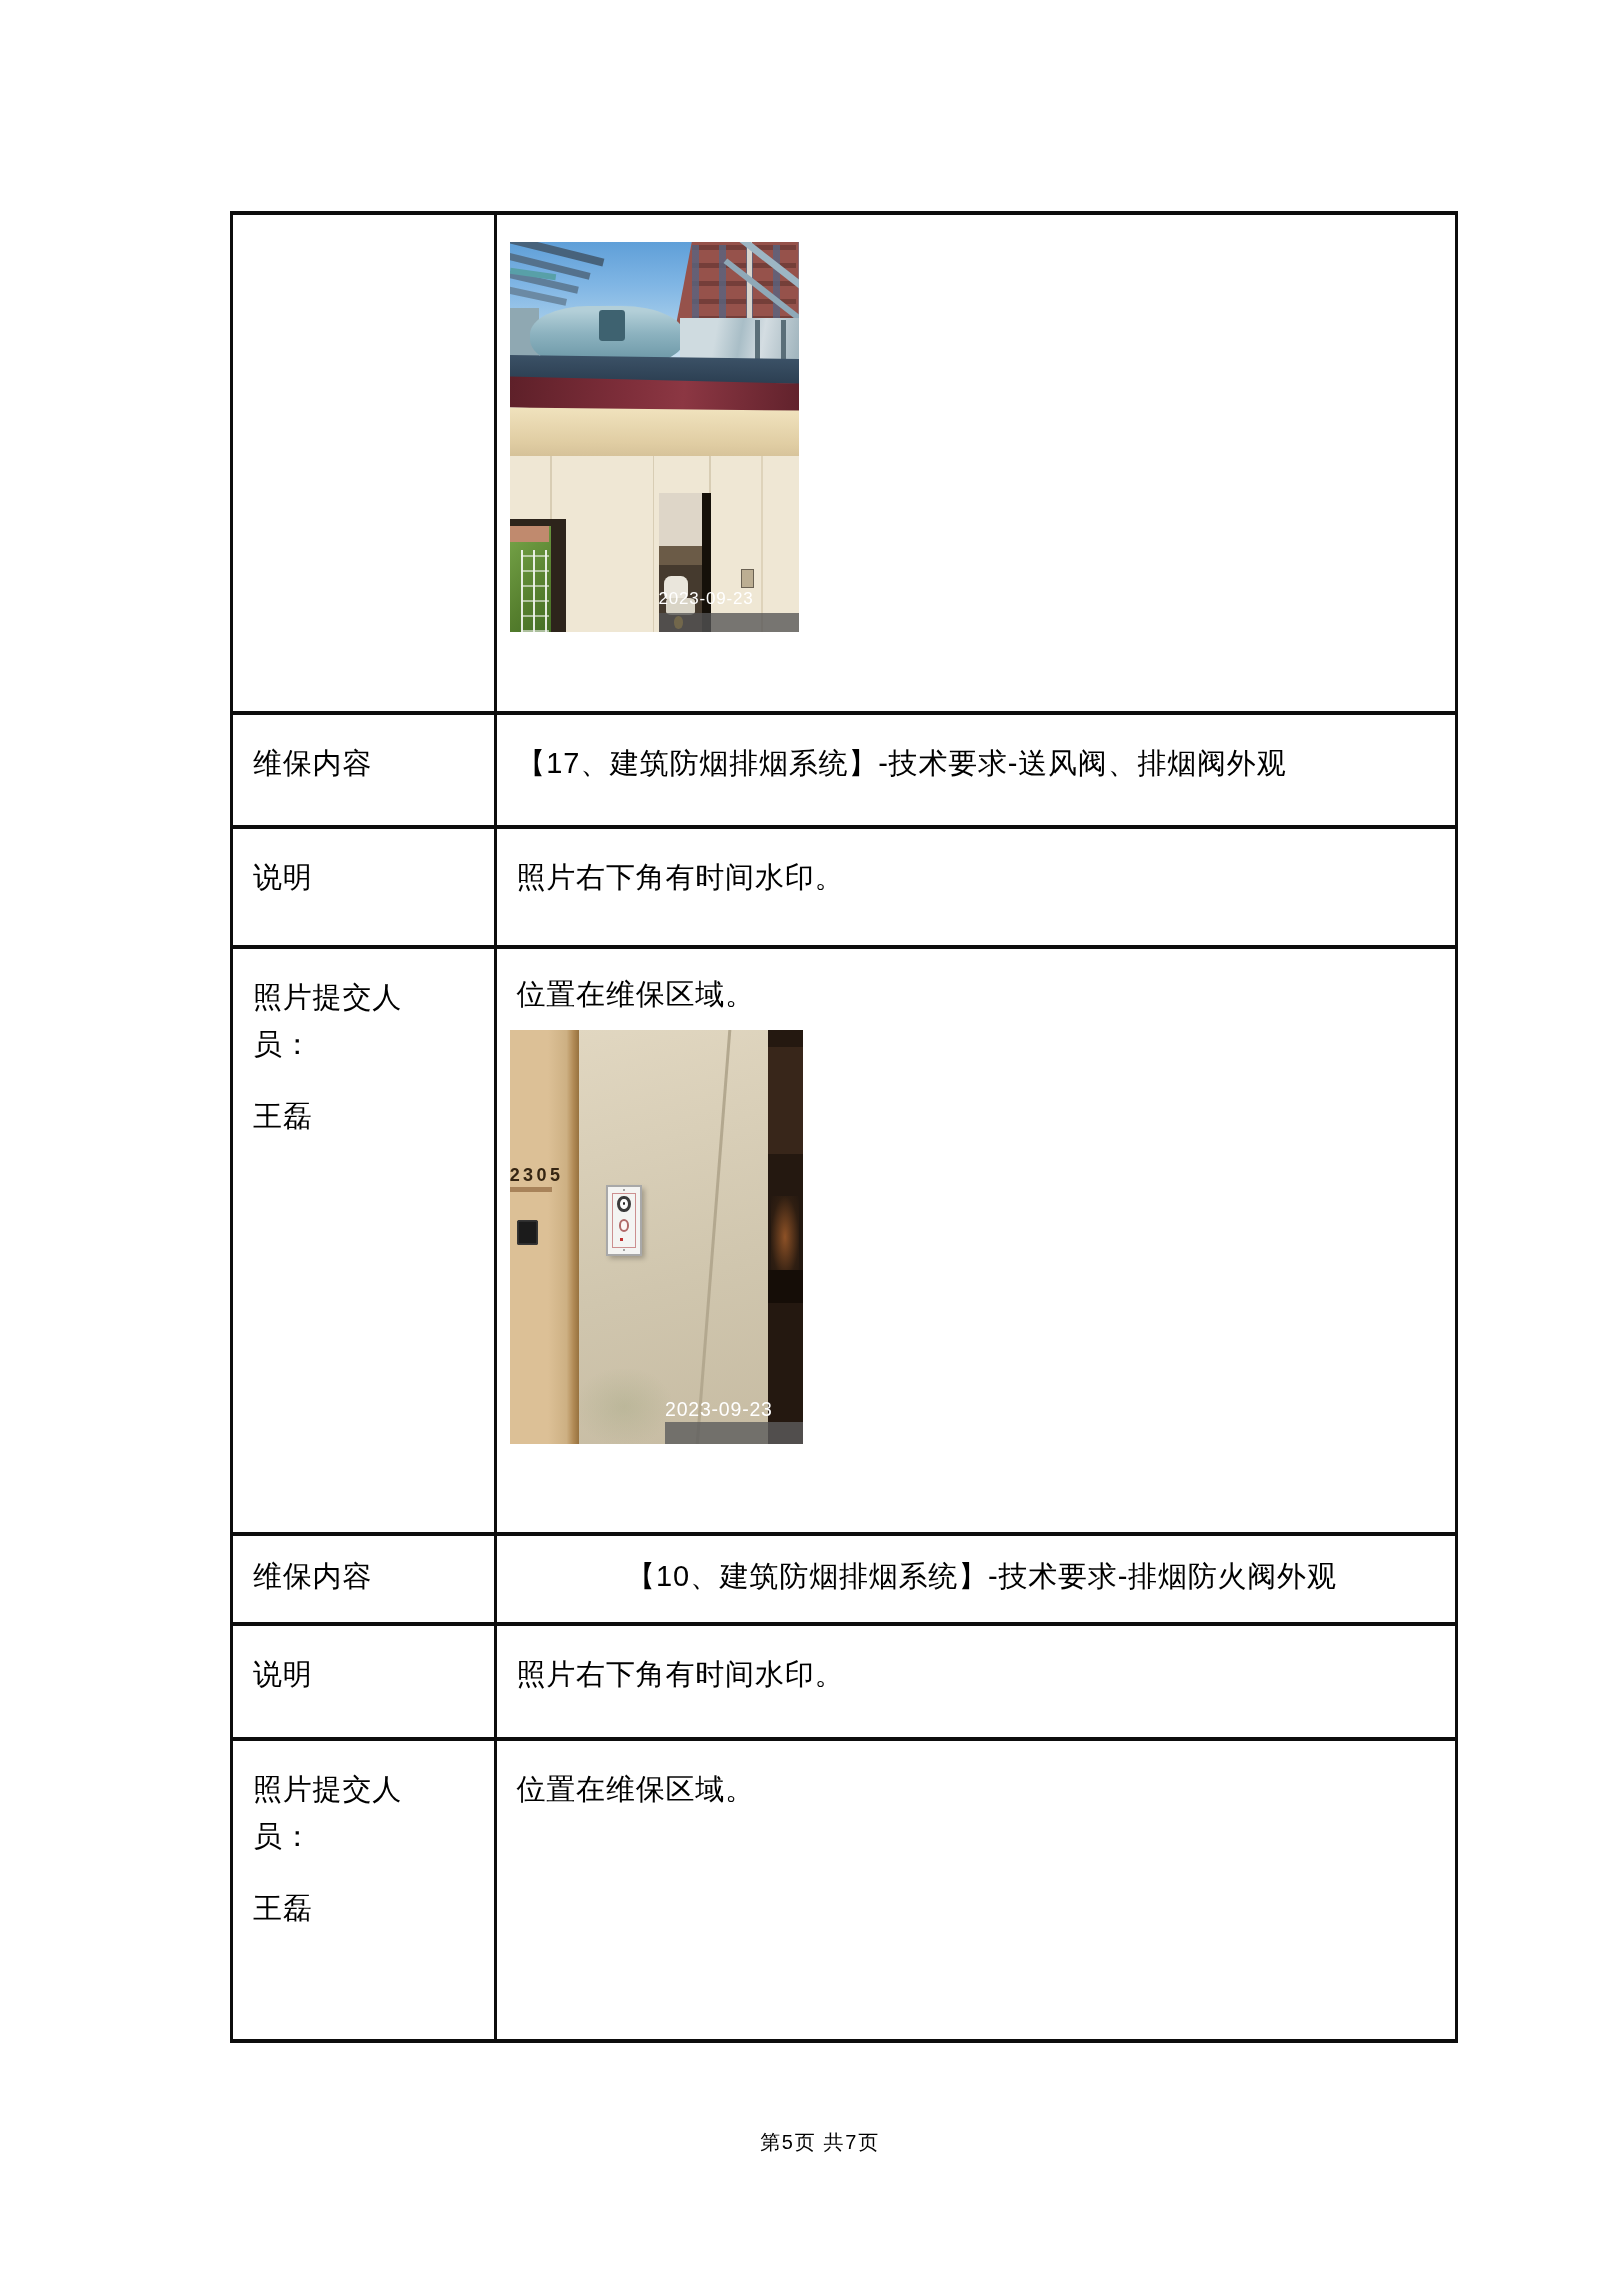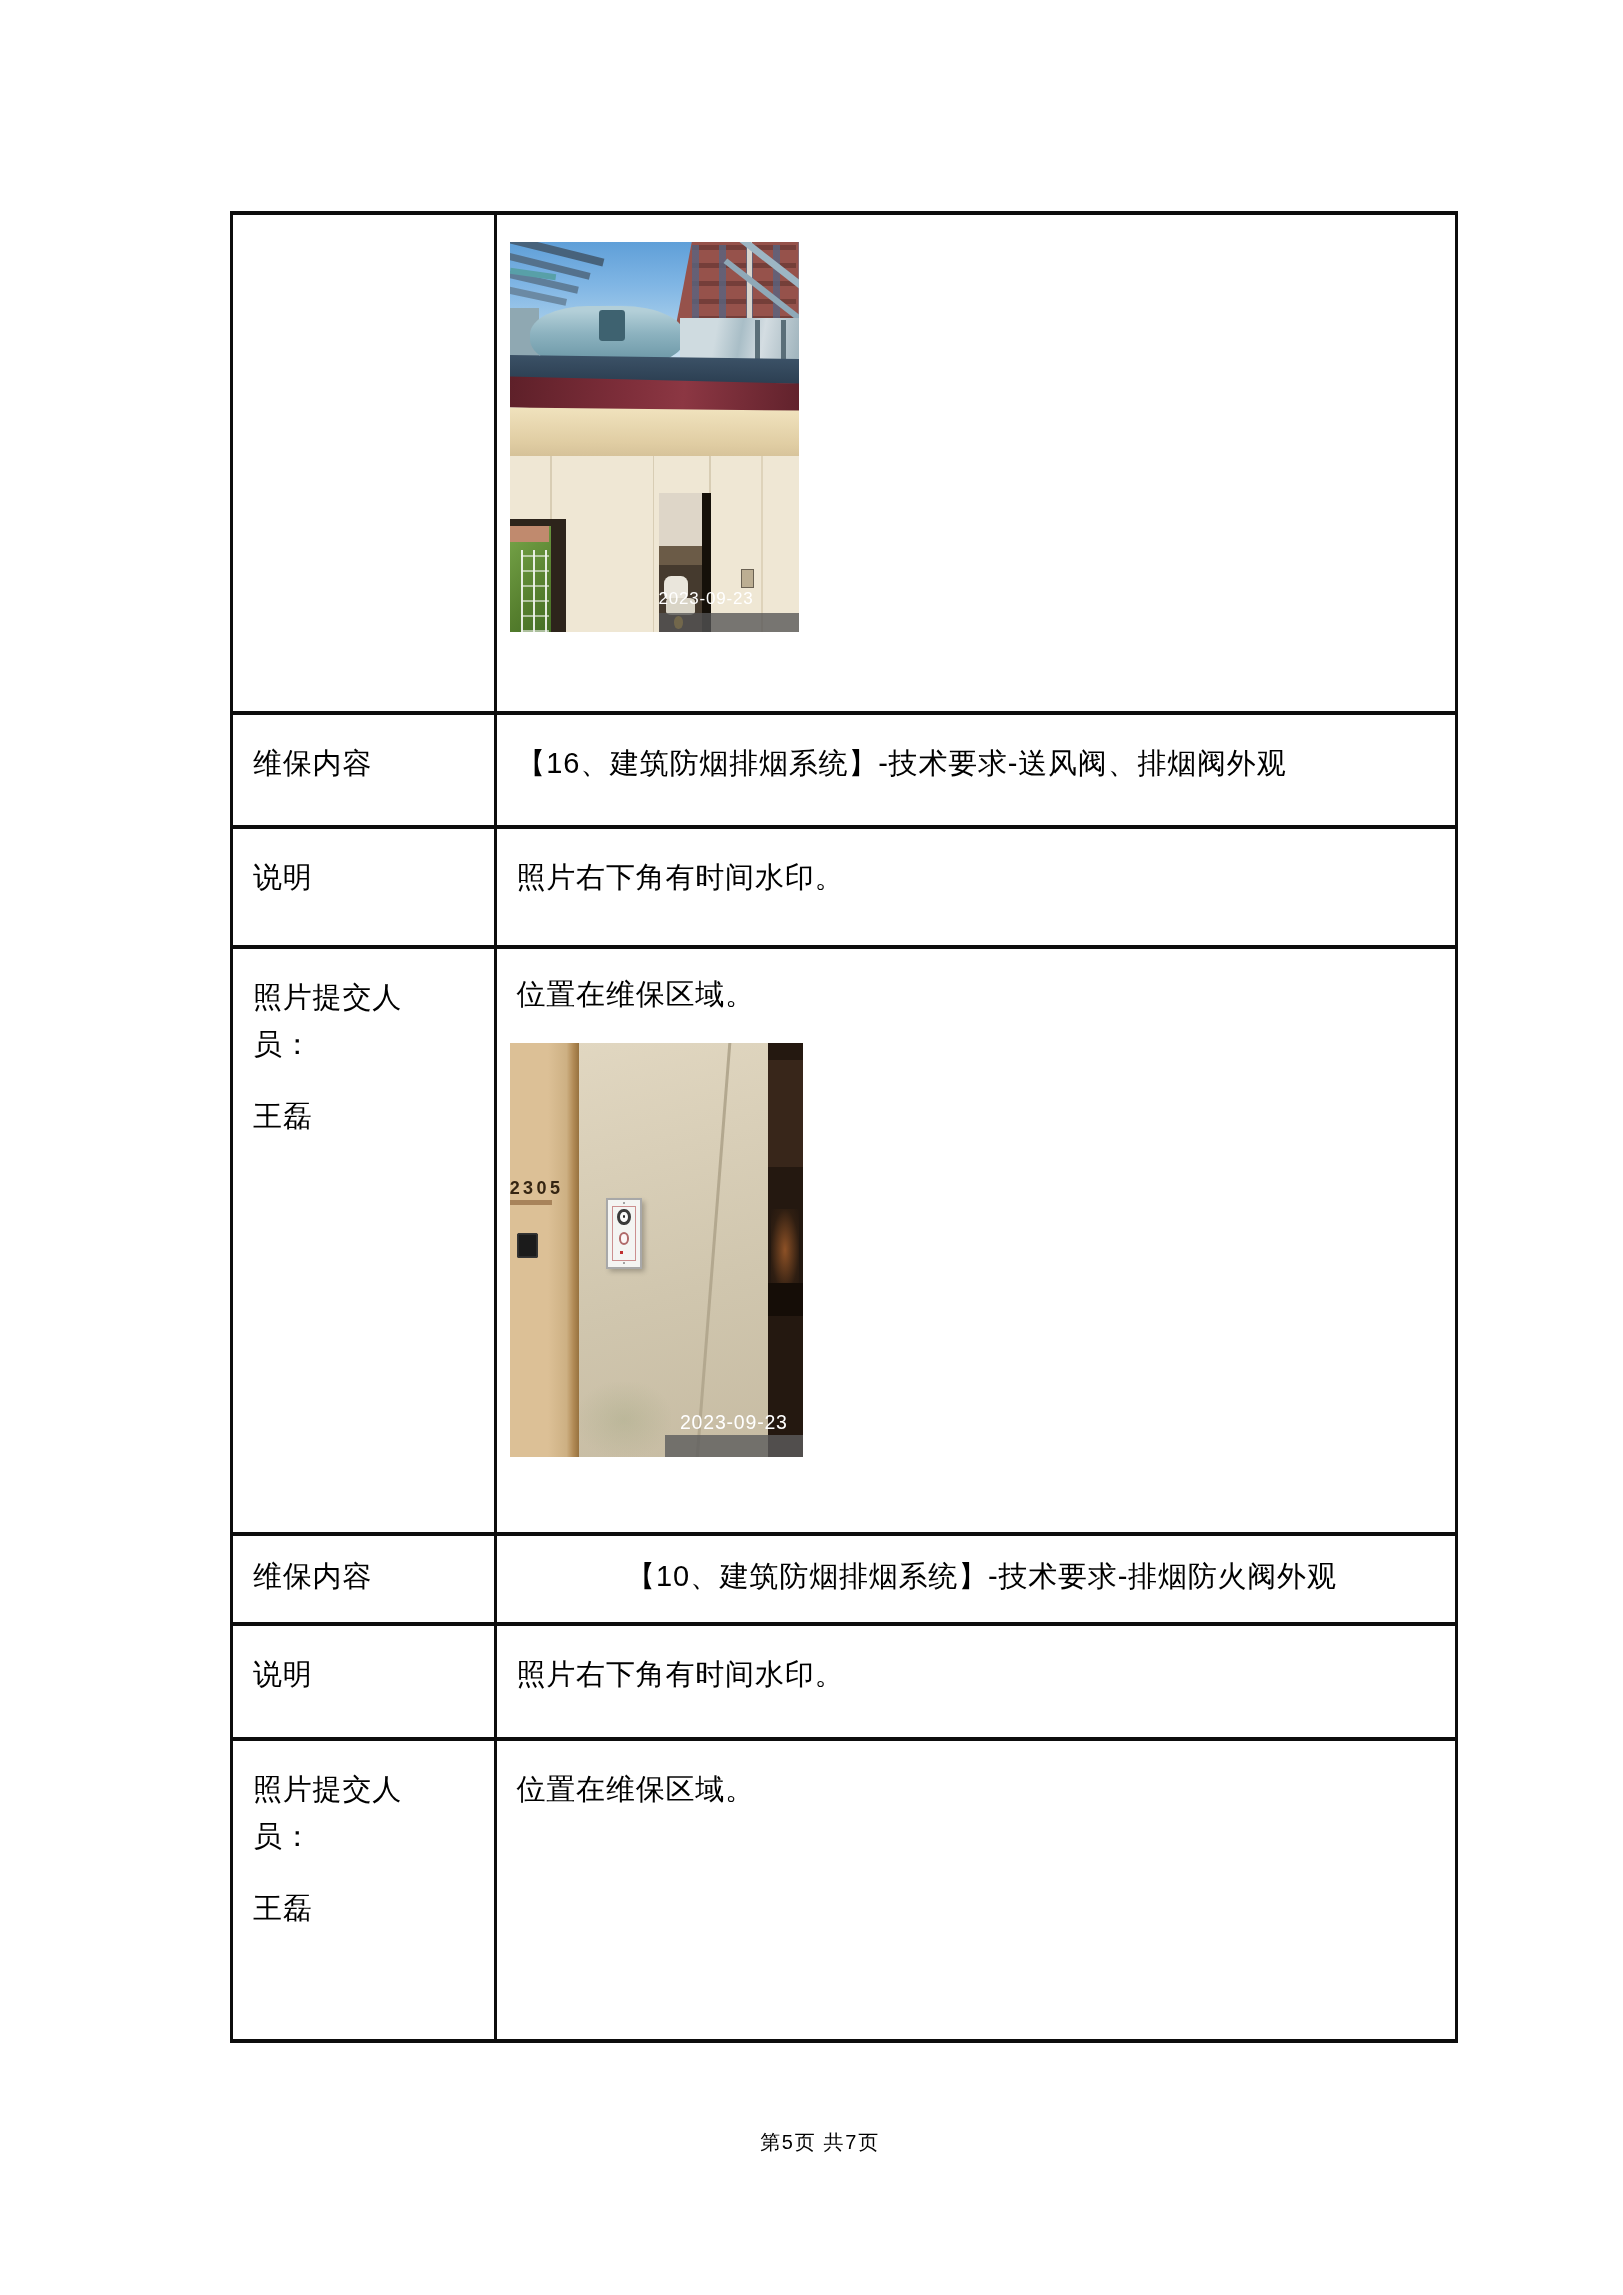--- a/index.html
+++ b/index.html
@@ -18,21 +18,21 @@
     vertical-align:top;padding:25px 8.5px 0 20px;
     font-size:29px;line-height:47px;letter-spacing:0.8px;
     overflow:hidden;
   }
   .col-label{width:232px;}
   .col-value{width:930px;}
   .cell-photo-only{padding-top:15px;}
   .name-para{margin-top:25px;}
   .photo{position:relative;overflow:hidden;margin-left:-6.8px;}
   .photo1{width:289px;height:390px;margin-top:1.7px;}
-  .photo2{width:293px;height:414px;margin-top:25px;text-align:center;}
+  .photo2{width:293px;height:414px;margin-top:12px;}
   .layer{position:absolute;}
   
   .p1-sky{left:0;top:0;width:100%;height:36%;
     background:linear-gradient(180deg,#5f9fd8 0%,#7fb5e4 30%,#a9cfeb 62%,#d9e9f4 92%);}
   .p1-cloud{left:14%;top:16%;width:46%;height:16%;
     background:radial-gradient(ellipse at center,rgba(255,255,255,.95),rgba(255,255,255,0) 70%);}
   .p1-building{right:0;top:0;width:43%;height:23.5%;background:#96524b;
     clip-path:polygon(14% 0,100% 0,100% 100%,0 100%);}
   .p1-windows{left:14%;top:4%;width:84%;height:92%;opacity:.85;
     background-image:
@@ -174,21 +174,21 @@
         <div class="layer ts-bar p1-ts">2023-09-23 12:29:52</div>
       </div>
     </td>
   </tr>
 
   <tr>
     <td class="col-label" style="height:85px;">
       <div>维保内容</div>
     </td>
     <td class="col-value">
-      <div>【16、建筑防烟排烟系统】-技术要求-送风阀、排烟阀外观</div>
+      <div>【17、建筑防烟排烟系统】-技术要求-送风阀、排烟阀外观</div>
     </td>
   </tr>
 
   <tr>
     <td class="col-label" style="height:91px;">
       <div>说明</div>
     </td>
     <td class="col-value">
       <div>照片右下角有时间水印。</div>
     </td>

